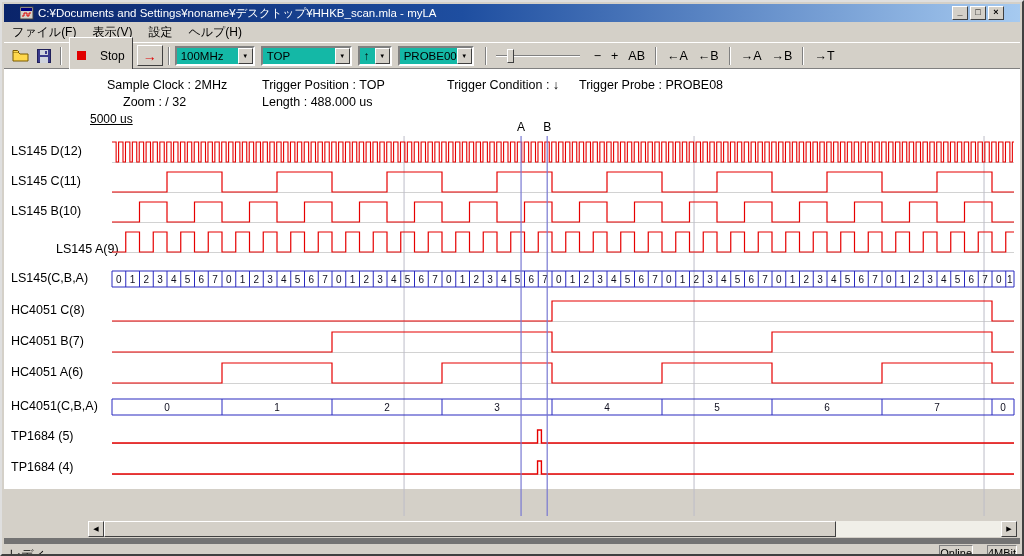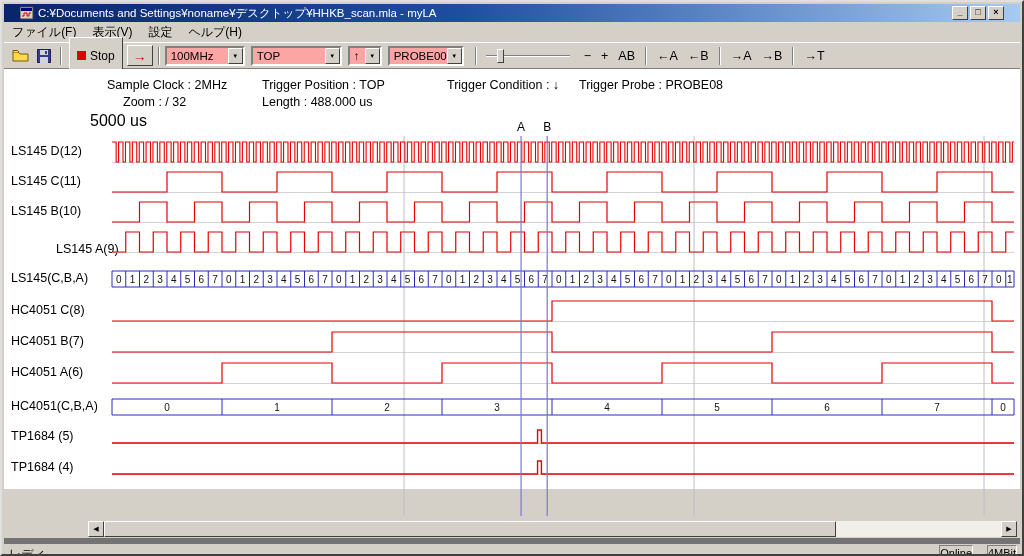--- a/index.html
+++ b/index.html
@@ -19,38 +19,38 @@
   
   .menubar{position:absolute;left:2px;top:20px;right:2px;height:20px;display:flex;align-items:center;
     font-size:12px;background:#d4d0c8;}
   .menu-item{padding:2px 8px;}
   
   .toolbar{position:absolute;left:2px;top:40px;right:2px;height:27px;display:flex;align-items:center;
     background:#d4d0c8;border-top:1px solid #fff;border-bottom:1px solid #808080;padding-left:5px;}
   .tool-sep{width:2px;height:18px;border-left:1px solid #808080;border-right:1px solid #fff;margin:0 5px;}
   .tool-icon-btn{width:23px;height:21px;display:flex;align-items:center;justify-content:center;}
   .raised{background:#d4d0c8;border:1px solid;border-color:#fff #404040 #404040 #fff;}
-  .stop-btn{height:37px;display:flex;align-items:center;gap:4px;padding:0 7px;font-size:12px;margin-left:2px;}
+  .stop-btn{height:37px;display:flex;align-items:center;gap:14px;padding:0 7px;font-size:12px;margin-left:2px;}
   .stop-square{width:9px;height:9px;background:#e00000;}
   .run-btn{height:21px;width:26px;display:flex;align-items:center;justify-content:center;
     color:#e00000;font-size:14px;font-weight:bold;margin-left:4px;}
-  .combo{height:20px;border:2px solid;border-color:#808080 #fff #fff #808080;background:#fca5a5;
+  .combo{height:20px;border:2px solid;border-color:#808080 #fff #fff #808080;background:#14b8a6;
     display:flex;align-items:center;font-size:11.5px;padding-left:4px;margin-right:6px;}
   .combo .arrow-btn{margin-left:auto;width:15px;height:100%;background:#d4d0c8;
     border:1px solid;border-color:#fff #404040 #404040 #fff;
     display:flex;align-items:center;justify-content:center;font-size:6px;}
   .slider{width:84px;height:20px;position:relative;margin:0 9px 0 4px;}
   .slider .track{position:absolute;left:0;right:0;top:9px;height:0;border-top:1px solid #808080;border-bottom:1px solid #fff;}
   .slider .thumb{position:absolute;left:11px;top:3px;width:7px;height:14px;background:#d4d0c8;
     border:1px solid;border-color:#fff #404040 #404040 #fff;}
   .flat-btn{padding:1px 4px;font-size:12.5px;margin:0 1px;white-space:nowrap;}
   
   .client{position:absolute;left:2px;top:67px;right:2px;height:420px;background:#fff;}
   .info-item{position:absolute;font-size:12.5px;white-space:nowrap;}
-  .time-scale{position:absolute;left:86px;top:43px;font-size:16px;}
+  .time-scale{position:absolute;left:86px;top:43px;font-size:12px;text-decoration:underline;}
   .wave-area{position:absolute;left:0;top:51px;width:1020px;height:400px;}
   .ch-label{position:absolute;left:7px;font-size:12.5px;white-space:nowrap;height:16px;}
   #wave-svg{position:absolute;left:105px;top:0;}
   
   .scroll-strip{position:absolute;left:2px;top:519px;right:2px;height:17px;background:#d4d0c8;}
   .hscroll{position:absolute;left:84px;top:0;width:929px;height:16px;background:#f0efe8;display:flex;}
   .sb-btn{width:16px;height:16px;background:#d4d0c8;border:1px solid;border-color:#fff #404040 #404040 #fff;
     font-size:7px;display:flex;align-items:center;justify-content:center;flex:none;}
   .sb-thumb{position:absolute;left:16px;top:0;width:732px;height:16px;background:#d4d0c8;
     border:1px solid;border-color:#fff #404040 #404040 #fff;}

